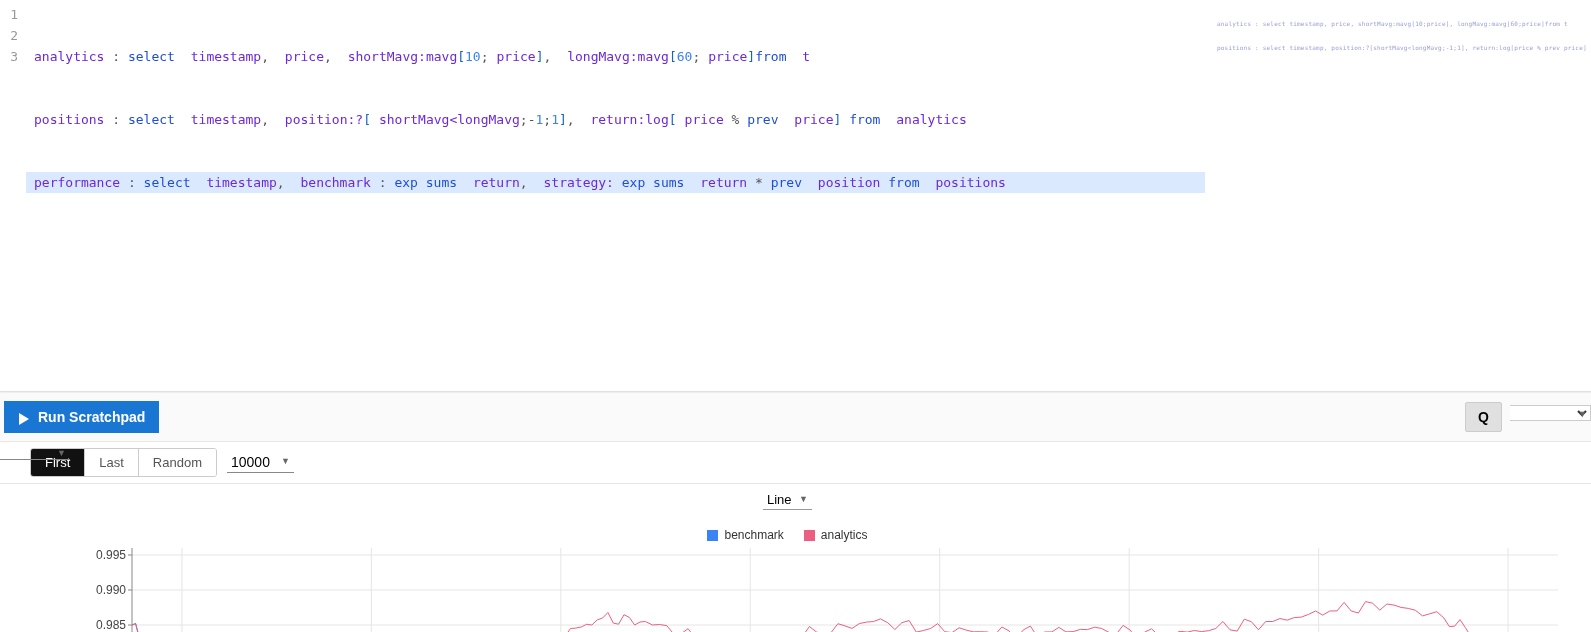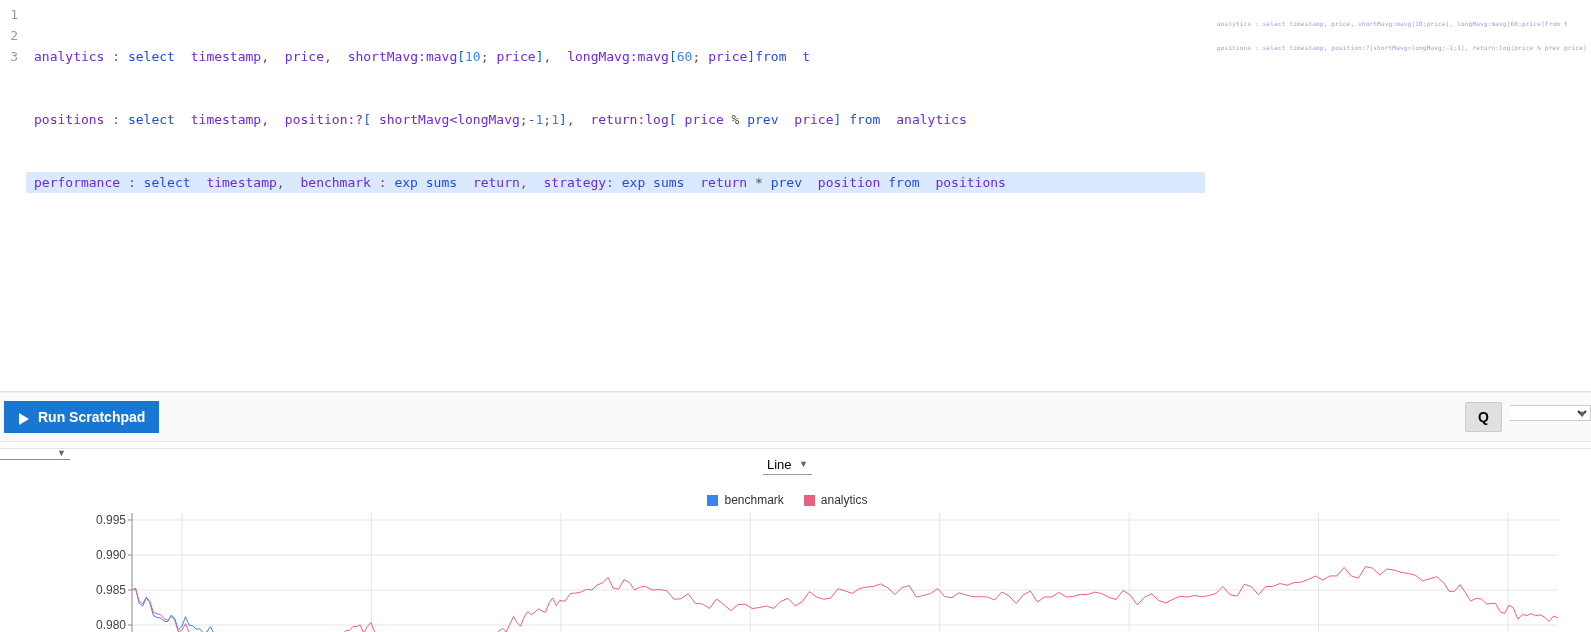--- a/index.html
+++ b/index.html
@@ -86,20 +86,32 @@
     <button class="q-btn">Q</button>
     <div class="sel-wrap">
       <select class="lang-sel">
         <option>Python</option>
       </select>
     </div>
   </div>
 </div>
 
 <div class="tabs-row">
+  <div class="ctrls">
+    <div class="seg">
+      <div class="seg-btn active">First</div>
+      <div class="seg-btn">Last</div>
+      <div class="seg-btn">Random</div>
+    </div>
+    <div class="sel-wrap">
+      <select class="count-sel">
+        <option>10000</option>
+      </select>
+    </div>
+  </div>
 </div>
 
 <div class="left-stub">
   <div class="sel-wrap"><select><option></option></select></div>
 </div>
 
 <div class="chart-wrap">
   <div class="type-row">
     <div class="sel-wrap">
       <select class="type-sel">

